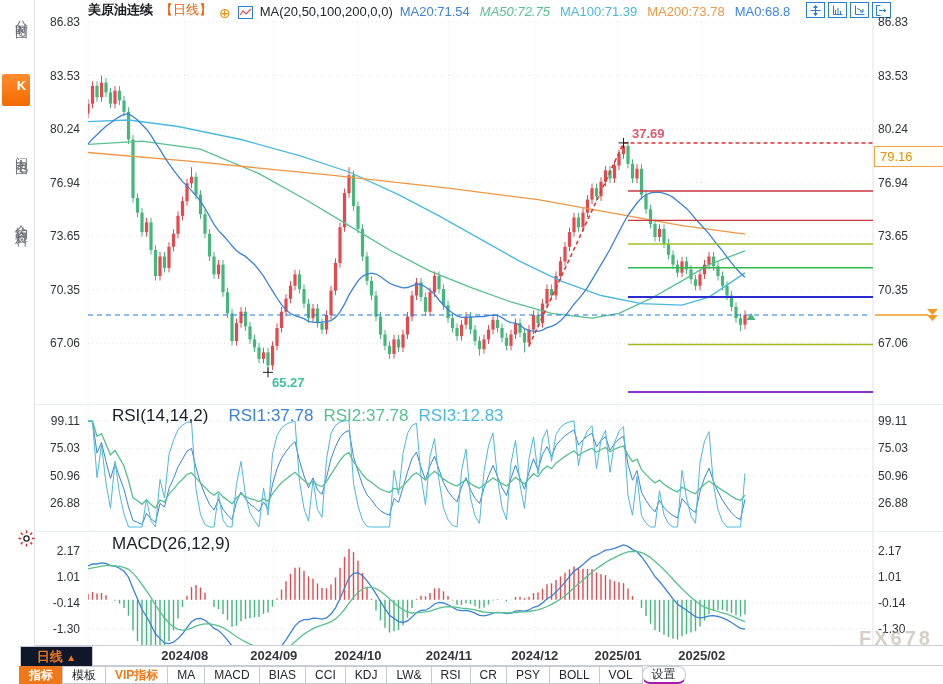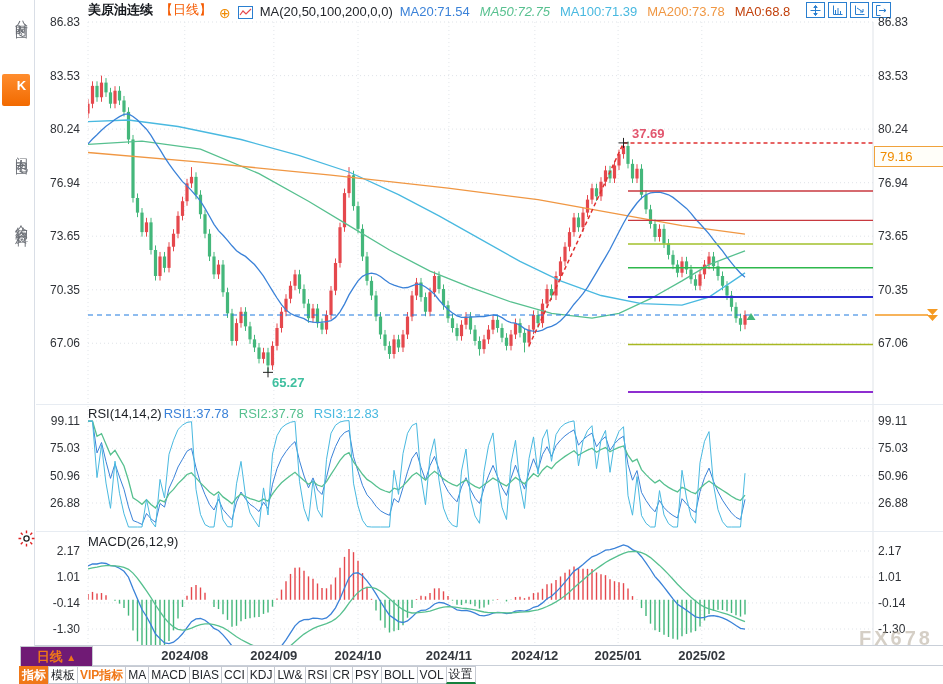--- a/index.html
+++ b/index.html
@@ -21,34 +21,34 @@
   .topicons{top:2px;left:806px;display:flex;gap:3px;}
   .topicon{width:17px;height:14px;border:1px solid #2a7fd0;background:#fff;display:flex;
            align-items:center;justify-content:center;cursor:pointer;}
   
   .axlab{position:absolute;font-size:12px;color:#2f3237;white-space:nowrap;}
   .axlab.left{left:34px;width:46px;text-align:right;}
   .axlab.right{left:878px;text-align:left;}
   .pricebox{left:874px;top:146px;width:66px;height:19px;border:1px solid #f0a23c;background:#fffef9;
             color:#f08c00;font-size:13px;line-height:19px;padding-left:5px;}
   .ann{position:absolute;font-size:13px;font-weight:bold;white-space:nowrap;}
-  .panel-title{position:absolute;display:flex;gap:2px;font-size:13px;white-space:nowrap;}
+  .panel-title{position:absolute;display:flex;gap:20px;font-size:17px;white-space:nowrap;margin-left:24px;}
   .panel-title .t{color:#1c1f24;}
   
   .sep{position:absolute;left:36px;right:0;height:1px;background:#e7ecf2;}
   .daterow-line{left:0;right:0;top:645px;height:1px;background:#c9cfd8;}
-  .period-box{left:20px;top:646px;width:71px;height:19px;border:1px solid #c6cad2;background:#701a75;
+  .period-box{left:20px;top:646px;width:71px;height:19px;border:1px solid #c6cad2;background:#0f172a;
               color:#f07818;font-weight:bold;font-size:13px;text-align:center;line-height:19px;cursor:pointer;}
   .datelab{position:absolute;top:648px;width:70px;text-align:center;font-size:13px;font-weight:bold;color:#33373d;}
   .toolbar{left:20px;top:666px;display:flex;height:18px;}
   .tb-cell{border:1px solid #c6cad2;margin-left:-1px;background:#fff;font-size:12px;color:#24272c;
-           line-height:16px;padding:0 2px;cursor:pointer;white-space:nowrap;}
+           line-height:16px;padding:0 9px;cursor:pointer;white-space:nowrap;}
   .tb-cell.active{background:#f07818;color:#fff;font-weight:bold;border-color:#f07818;}
   .tb-cell.vip{color:#f07818;font-weight:bold;}
-  .tb-cell.settings{border-bottom:2px solid #15803d;line-height:14px;}
+  .tb-cell.settings{border-bottom:2px solid #a21caf;line-height:14px;border-radius:8px;}
   .watermark{right:10px;top:627px;font-size:20px;font-weight:bold;color:rgba(178,168,152,0.55);
              letter-spacing:3px;}
 </style>
 </head>
 <body>
 
 <div class="stage">
 
   <svg id="chart-svg" class="abs" width="943" height="684" viewBox="0 0 943 684" style="left:0;top:0">
       <defs>
@@ -575,21 +575,21 @@
     <svg width="15" height="13">
       <rect x="0.5" y="0.5" width="14" height="12" fill="#fff" stroke="#2a7fd0"></rect>
       <polyline points="2,9 5,5 8,8 13,3" fill="none" stroke="#e5484d" stroke-width="1.2"></polyline>
     </svg>
     <span class="ma-set">MA(20,50,100,200,0,0)</span>
     <span id="ma-values" style="display:flex;gap:10px">
         <span style="color: rgb(59, 130, 216);">MA20:71.54</span>
         <span style="color: rgb(87, 192, 143); font-style: italic;">MA50:72.75</span>
         <span style="color: rgb(73, 185, 224);">MA100:71.39</span>
         <span style="color: rgb(240, 151, 67);">MA200:73.78</span>
-        <span style="color: #c2410c;">MA0:68.8</span>
+        <span style="color: #3b82f6;">MA0:68.8</span>
       </span>
   </div>
 
   <div class="abs topicons">
     <span class="topicon">
       <svg width="11" height="11">
           <path d="M5.5 0.5 V10.5 M0.5 5.5 H10.5 M5.5 0.5 l-1.7 2 h3.4 z M5.5 10.5 l-1.7-2 h3.4 z" stroke="#2a7fd0" fill="#2a7fd0" stroke-width="1"></path>
         </svg>
     </span>
     <span class="topicon">

